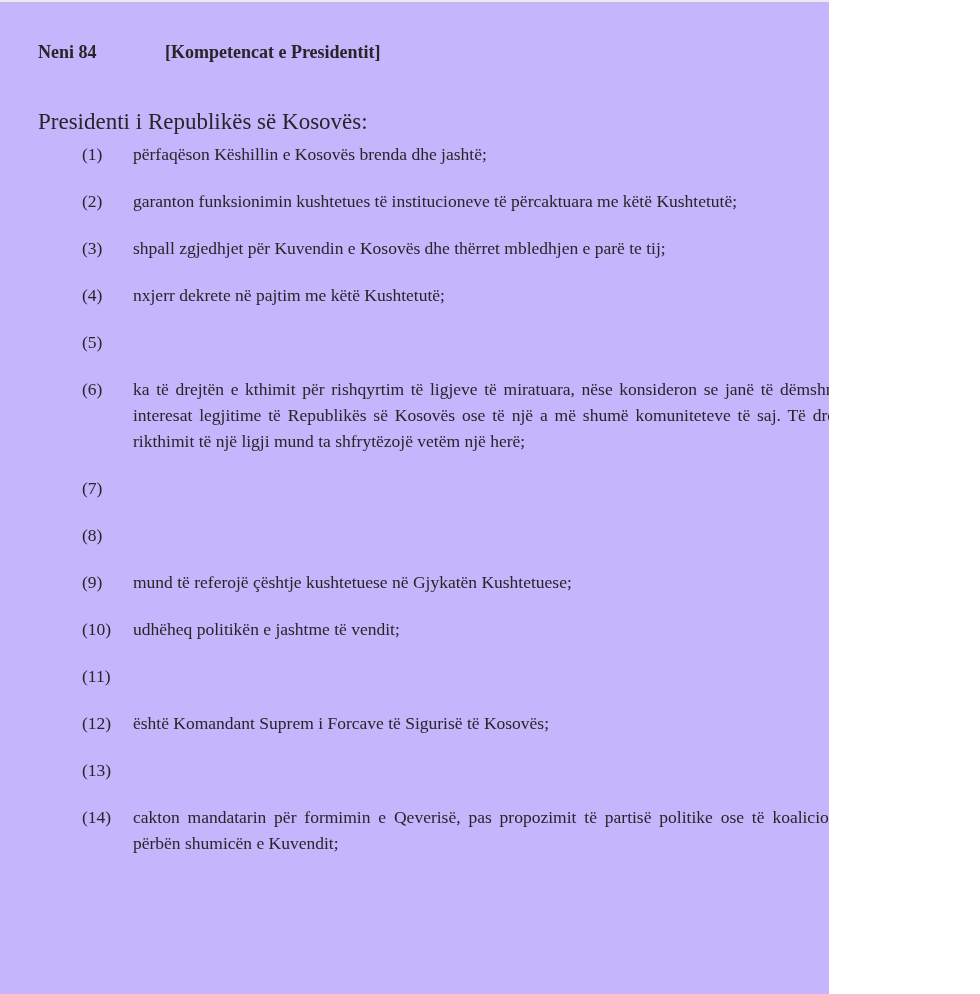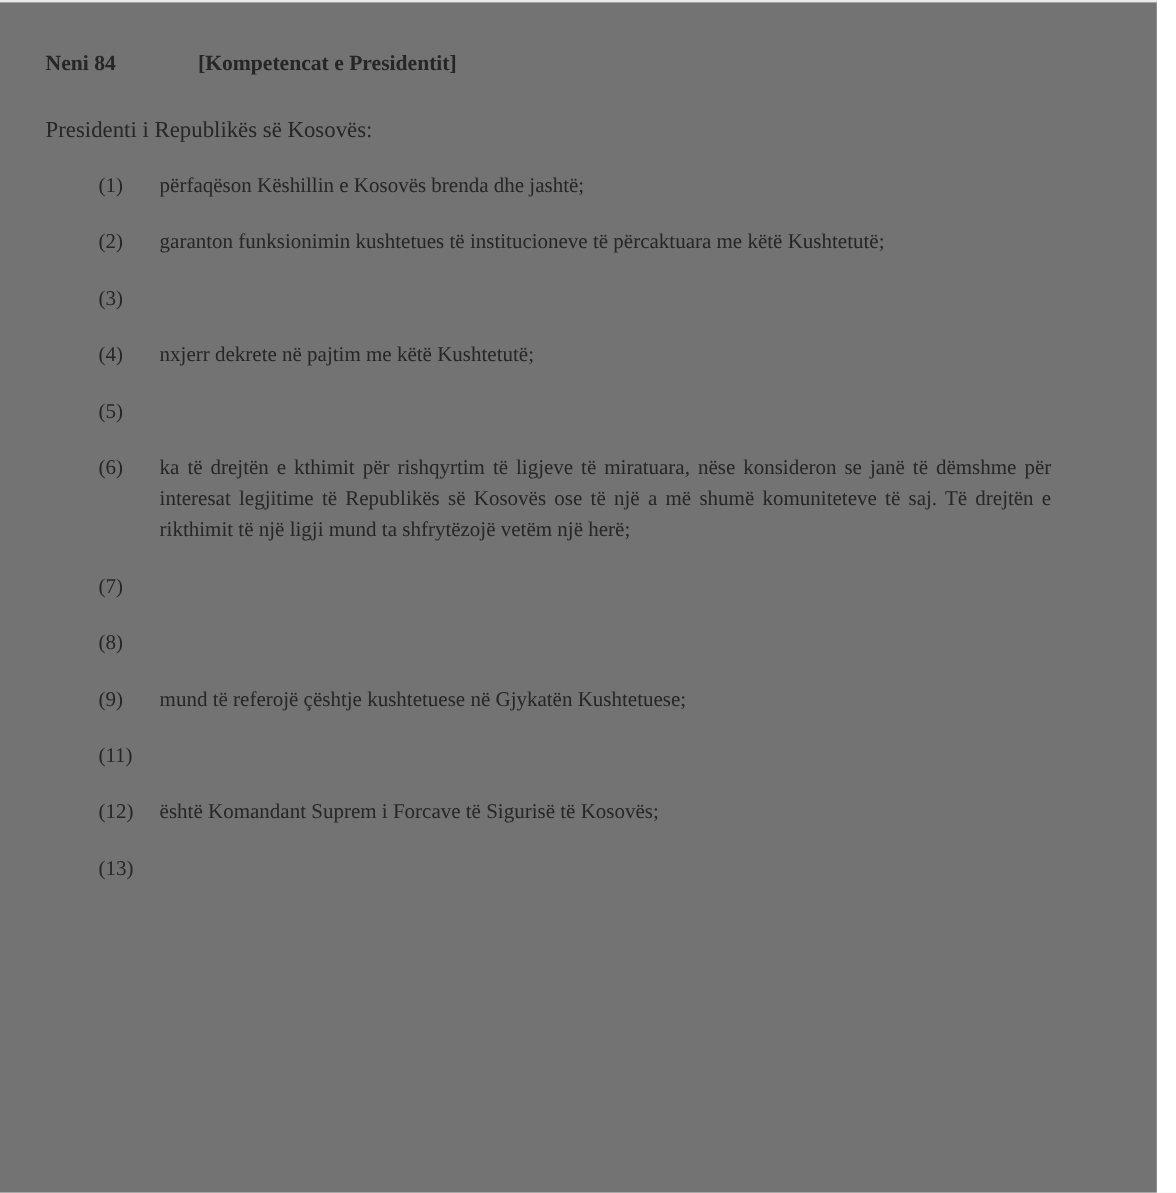--- a/index.html
+++ b/index.html
@@ -2,23 +2,23 @@
 <html><head>
 <meta charset="utf-8">
 <style>
   html, body {
     margin: 0;
     padding: 0;
     background: #ffffff;
   }
   .page {
     position: relative;
-    width: 964px;
+    width: 829px;
     height: 994px;
-    background: #737373;
+    background: #c4b5fd;
     border-top: 2px solid #ebebeb;
     box-sizing: border-box;
     font-family: "Liberation Serif", "DejaVu Serif", serif;
     color: #262626;
     overflow: hidden;
   }
   .heading {
     position: absolute;
     left: 38px;
     top: 40px;
@@ -26,22 +26,22 @@
     font-weight: 700;
     white-space: nowrap;
   }
   .article-number {
     display: inline-block;
     width: 127px;
   }
   .intro {
     position: absolute;
     left: 38px;
-    top: 94px;
-    font-size: 19px;
+    top: 107px;
+    font-size: 23px;
     line-height: 26px;
   }
   .items {
     position: absolute;
     left: 0;
     top: 139px;
     width: 980px;
   }
   .item {
     display: flex;
@@ -77,20 +77,21 @@
       <span class="item-text">përfaqëson Këshillin e Kosovës brenda dhe jashtë;</span>
     </div>
 
     <div class="item">
       <span class="item-num">(2)</span>
       <span class="item-text">garanton funksionimin kushtetues të institucioneve të përcaktuara me këtë Kushtetutë;</span>
     </div>
 
     <div class="item">
       <span class="item-num">(3)</span>
+      <span class="item-text">shpall zgjedhjet për Kuvendin e Kosovës dhe thërret mbledhjen e parë te tij;</span>
     </div>
 
     <div class="item">
       <span class="item-num">(4)</span>
       <span class="item-text">nxjerr dekrete në pajtim me këtë Kushtetutë;</span>
     </div>
 
     <div class="item">
       <span class="item-num">(5)</span>
     </div>
@@ -106,29 +107,37 @@
 
     <div class="item">
       <span class="item-num">(8)</span>
     </div>
 
     <div class="item">
       <span class="item-num">(9)</span>
       <span class="item-text">mund të referojë çështje kushtetuese në Gjykatën Kushtetuese;</span>
     </div>
 
+    <div class="item">
+      <span class="item-num">(10)</span>
+      <span class="item-text">udhëheq politikën e jashtme të vendit;</span>
+    </div>
 
     <div class="item">
       <span class="item-num">(11)</span>
     </div>
 
     <div class="item">
       <span class="item-num">(12)</span>
       <span class="item-text">është Komandant Suprem i Forcave të Sigurisë të Kosovës;</span>
     </div>
 
     <div class="item">
       <span class="item-num">(13)</span>
     </div>
 
+    <div class="item">
+      <span class="item-num">(14)</span>
+      <span class="item-text">cakton mandatarin për formimin e Qeverisë, pas propozimit të partisë politike ose të koalicionit, që përbën shumicën e Kuvendit;</span>
+    </div>
   </div>
 
 </div>
 
 </body></html>

